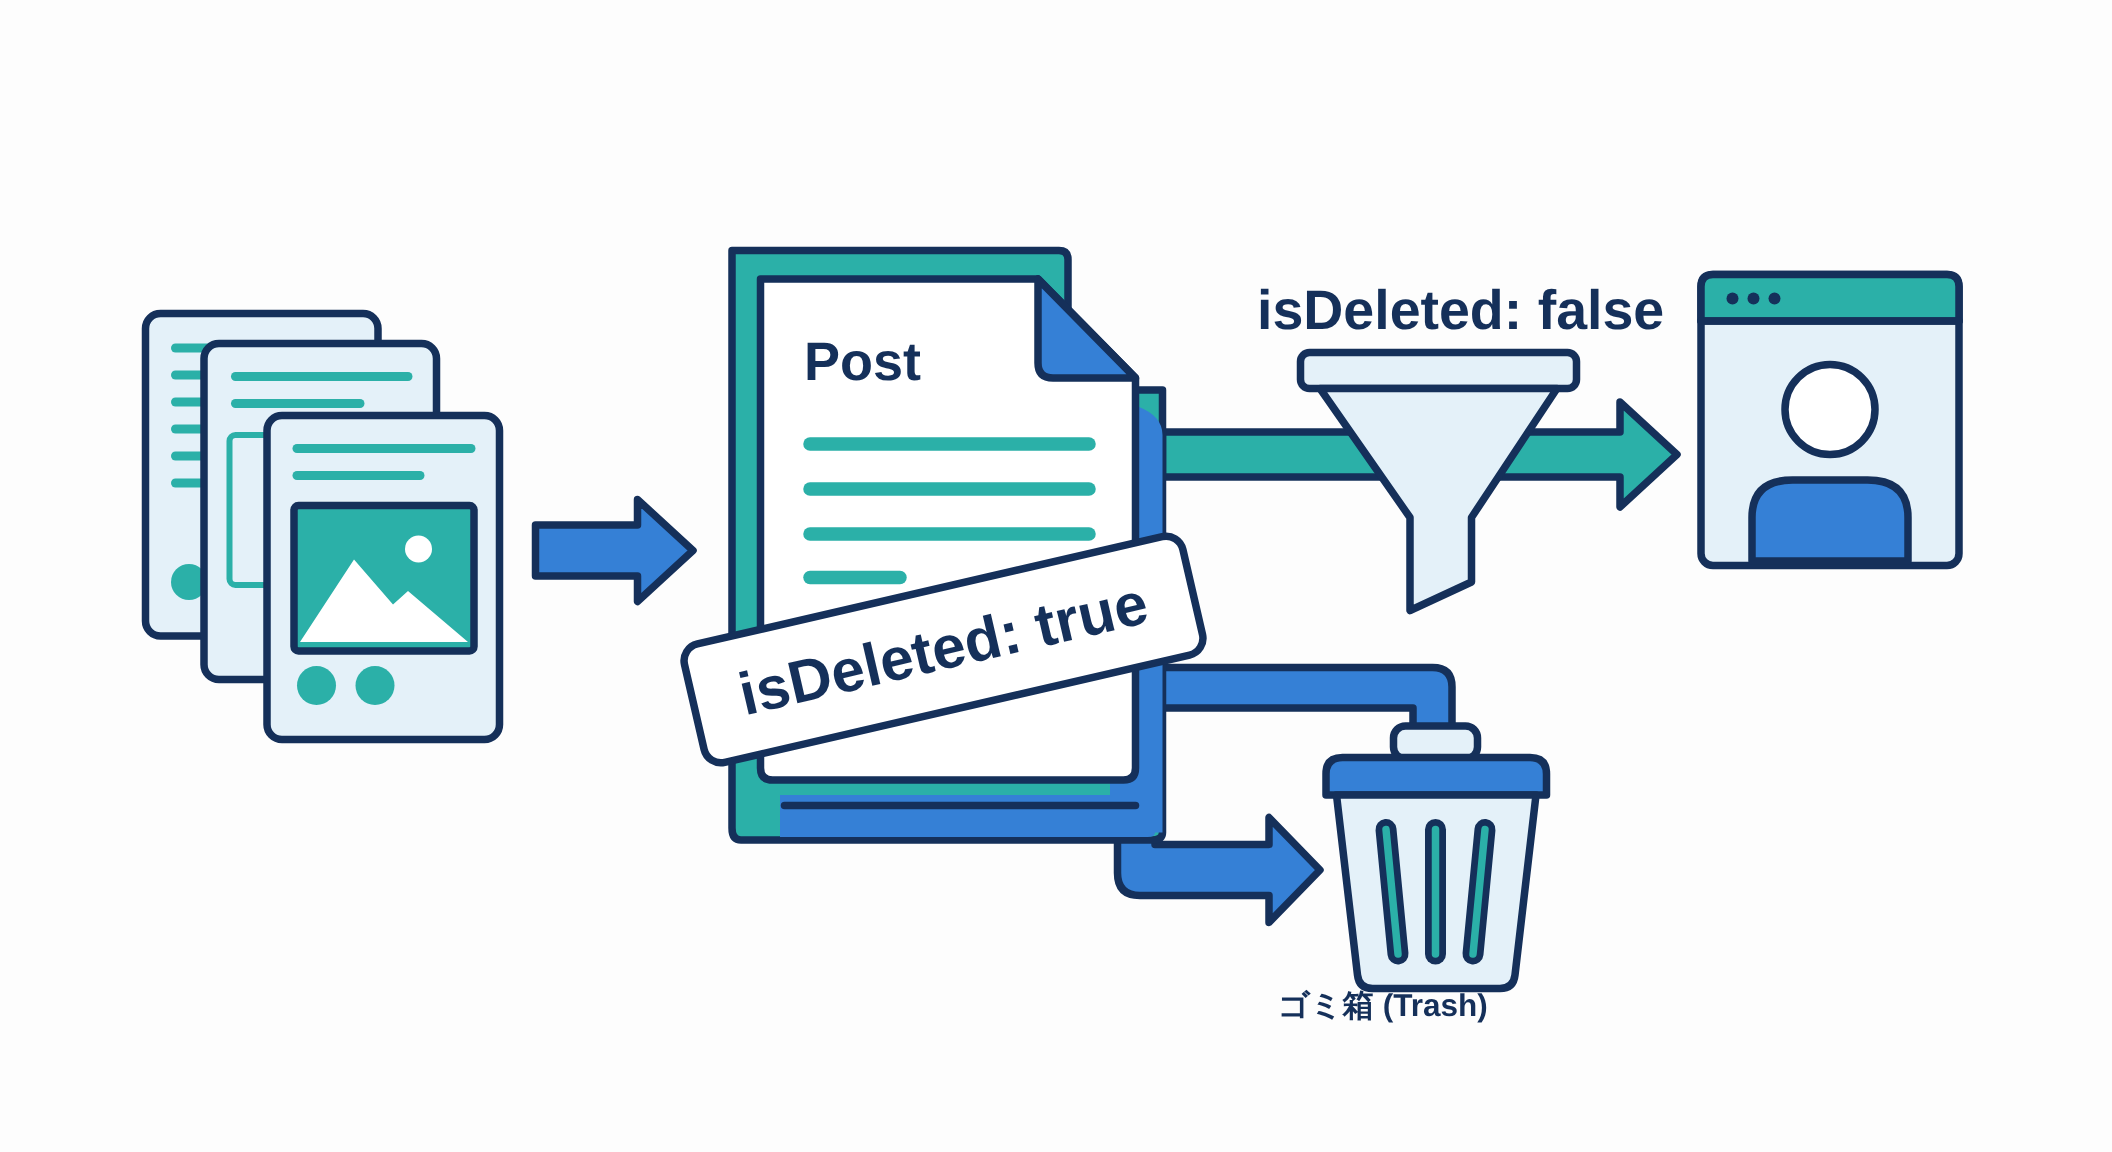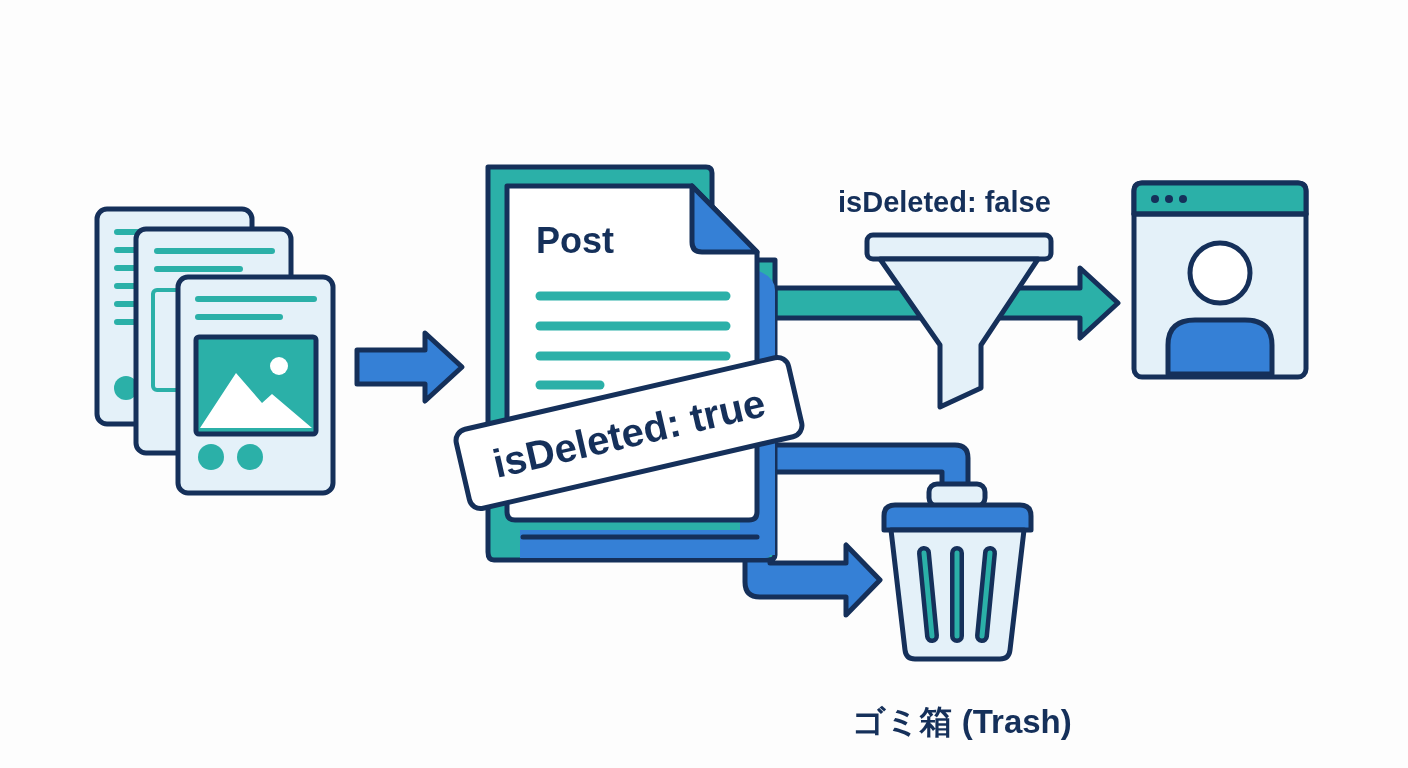--- a/index.html
+++ b/index.html
@@ -1,22 +1,22 @@
 <!DOCTYPE html>
 <html><head>
 <meta charset="utf-8">
 <style>
   html, body { margin:0; padding:0; }
   body { width:1408px; height:768px; background:#fdfdfd; overflow:hidden; position:relative;
          font-family:"Liberation Sans", "DejaVu Sans", sans-serif; }
   svg { position:absolute; left:0; top:0; }
   .lbl { position:absolute; color:#15305a; font-weight:bold; white-space:nowrap; }
   #post-title { left:536px; top:220px; font-size:36px; }
-  #filter-label { left:838px; top:186px; font-size:29px; }
-  #trash-label { left:852px; top:700px; font-size:33px; }
+  #filter-label { left:838px; top:186px; font-size:37px; }
+  #trash-label { left:852px; top:656px; font-size:21px; }
   #deleted-tag { position:absolute; left:456px; top:390px; width:346px; height:86px;
         background:#fff; border:5px solid #15305a; border-radius:14px; box-sizing:border-box;
         transform:rotate(-13deg); transform-origin:center; display:flex; align-items:center; justify-content:center; }
   #deleted-tag span { font-size:40px; font-weight:bold; color:#15305a; font-family:"Liberation Sans", sans-serif; }
 </style>
 </head>
 <body>
 
 <svg width="1408" height="768" viewBox="0 0 1408 768">
   <g stroke="#15305a" stroke-width="5" stroke-linejoin="round" stroke-linecap="round">

